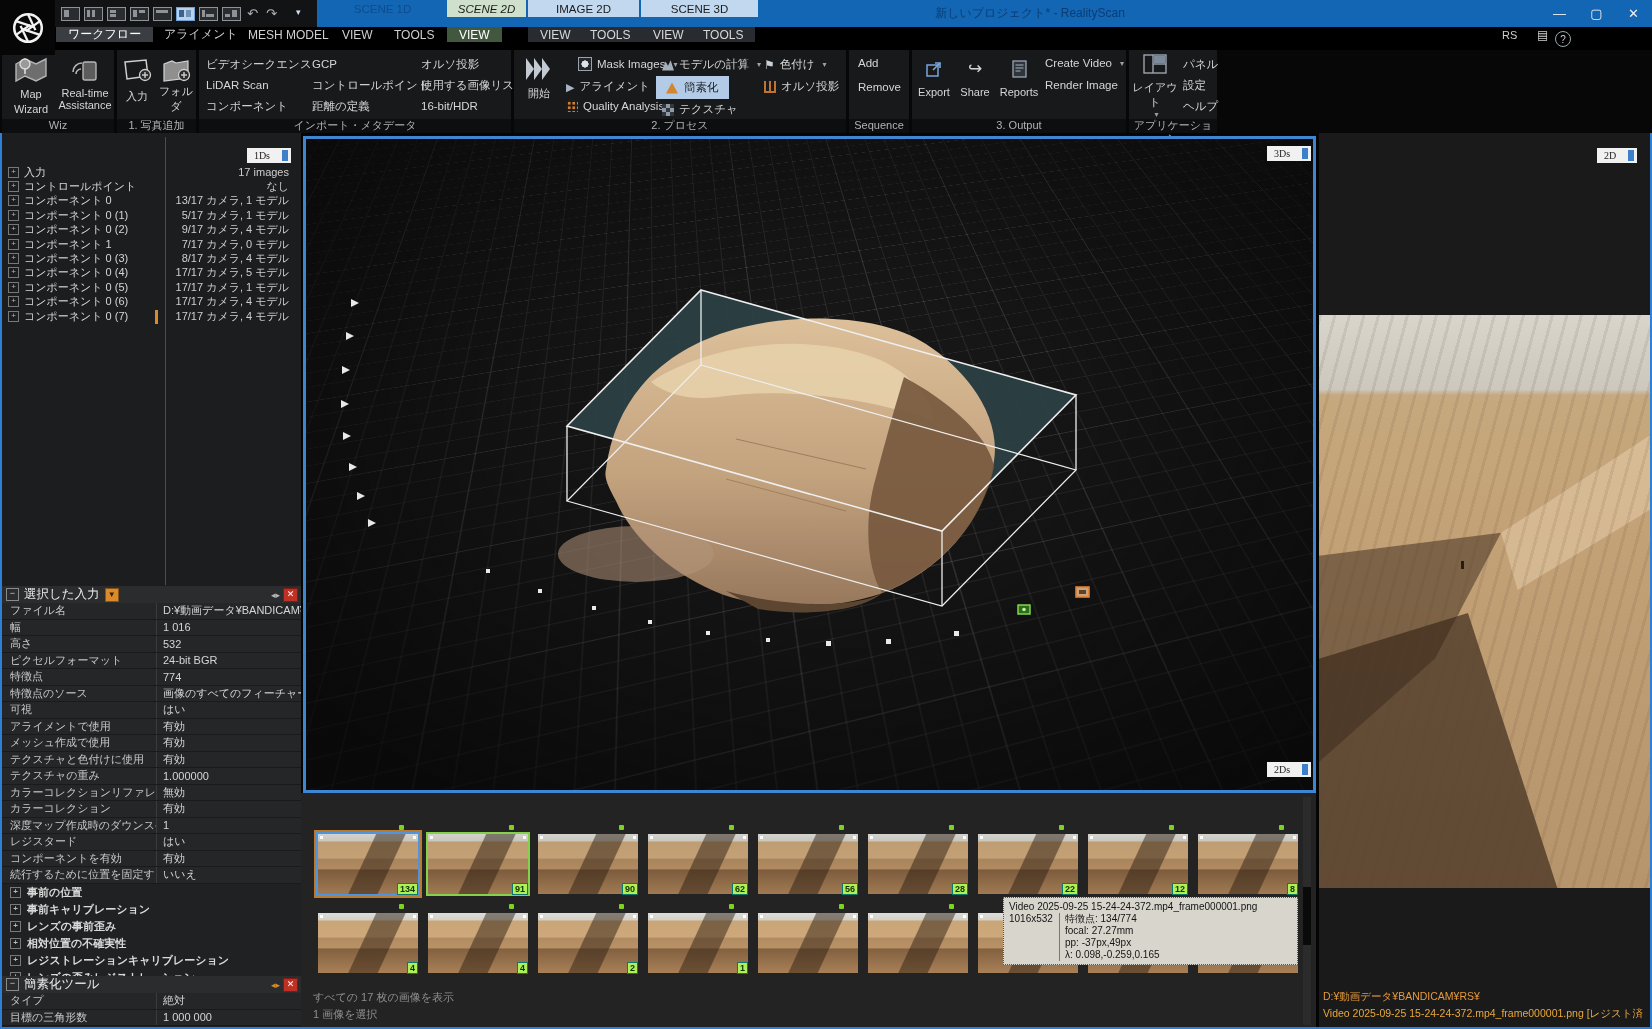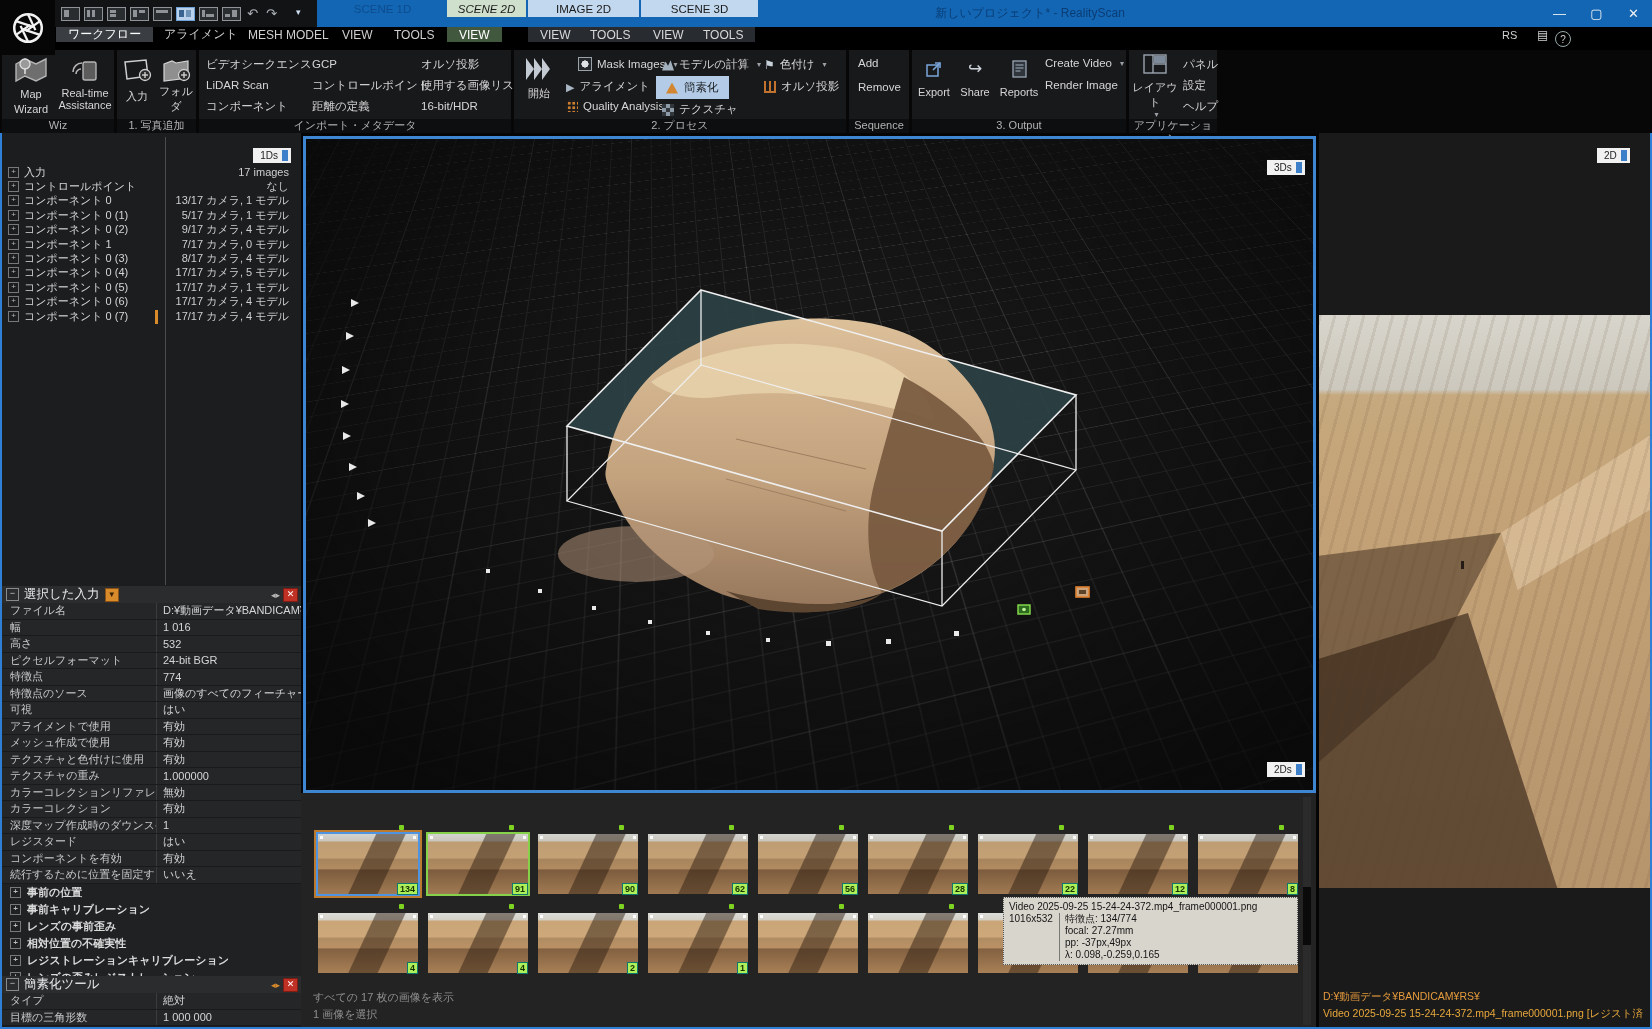--- a/index.html
+++ b/index.html
@@ -36,21 +36,21 @@
   .ic-mask{border:1px solid #9aa2aa;background:radial-gradient(circle at 50% 50%,#dfe3e7 0 3.5px,#23272b 3.6px);}
   .ic-align{color:#a9b6c4;font-size:11px;line-height:12px;width:auto;}
   .ic-quality{background-image:radial-gradient(circle,#cf7e30 1.3px,transparent 1.5px);background-size:4.5px 4.5px;background-position:1px 1px;}
   .ic-calc{background:#a2b0be;clip-path:polygon(0 100%,30% 25%,50% 60%,72% 15%,100% 100%);}
   .ic-simplify{background:#d2862f;clip-path:polygon(50% 8%,100% 100%,0 100%);}
   .ic-texture{background:#32373c;background-image:linear-gradient(45deg,#8d9aa8 25%,transparent 25%,transparent 75%,#8d9aa8 75%),linear-gradient(45deg,#8d9aa8 25%,transparent 25%,transparent 75%,#8d9aa8 75%);background-size:8px 8px;background-position:0 0,4px 4px;}
   .ic-ortho{background:repeating-linear-gradient(90deg,#c0722e 0 2.5px,transparent 2.5px 5px);border-bottom:2px solid #c0722e;height:10px;}
   #btn-simplify{position:absolute;background:#b3cbe6;color:#16181a;display:flex;align-items:center;gap:6px;padding:0 10px;font-size:11.5px;}
   
   #leftcol{left:2px;top:133px;width:299px;height:894px;background:#1b1d1f;}
-  .badge{position:absolute;display:flex;align-items:center;background:#f1f1f1;height:15px;font-size:10px;color:#222;padding:0 3px 0 7px;gap:4px;z-index:30;}
+  .badge{position:absolute;display:flex;align-items:center;background:#f1f1f1;height:15px;font-size:10px;color:#222;padding:0 3px 0 7px;gap:12px;z-index:30;font-family:Liberation Serif, serif;}
   .badge i{display:block;width:6px;height:11px;background:#3e7fc9;}
   .treerow{display:flex;align-items:center;height:14.4px;font-size:11px;color:#d6d6d6;}
   .plusbox{width:9px;height:9px;border:1px solid #787878;color:#b8b8b8;font-size:8px;line-height:8px;text-align:center;margin-right:5px;flex:0 0 auto;}
   .treeval{margin-left:auto;color:#cfcfcf;padding-right:8px;white-space:nowrap;}
   .panelhdr{position:relative;height:17px;background:#2a2c2e;display:flex;align-items:center;padding-left:4px;gap:5px;}
   .collapsebox{width:11px;height:11px;border:1px solid #8a8a8a;color:#cfcfcf;font-size:9px;line-height:9px;text-align:center;}
   .panelhdr .ptitle{color:#ececec;font-size:12.5px;}
   .pinicon{width:12px;height:12px;background:#d98a2b;border:1px solid #8a5314;color:#3a2200;font-size:8px;line-height:11px;text-align:center;}
   .hdr-right{margin-left:auto;display:flex;align-items:center;gap:3px;padding-right:3px;}
   .arrowsicon{color:#b5b5b5;font-size:9px;}
@@ -649,21 +649,21 @@
     <g>
       <rect x="712" y="466" width="12" height="9" fill="#2d6a1e" stroke="#8ae04e" stroke-width="1.4"></rect>
       <circle cx="718" cy="470.5" r="1.8" fill="#bdf59a"></circle>
     </g>
     <g>
       <rect x="770" y="448" width="13" height="10" fill="#caa37c" stroke="#e07f2e" stroke-width="1.6"></rect>
       <rect x="773" y="451" width="7" height="4" fill="#5c4228"></rect>
     </g>
   </svg>
 </div>
-<div class="badge" style="left:1267px;top:160px;">
+<div class="badge" style="left:1267px;top:146px;">
   <span>3Ds</span>
     <i></i>
 </div>
 
 <div class="abs" id="strip">
   <div class="abs" style="left:17px;top:41px;display:flex;gap:10px;">
 
       <div class="thumbwrap" data-variant="selected">
         <span class="gdot"></span>
         <div class="thumb"></div>

